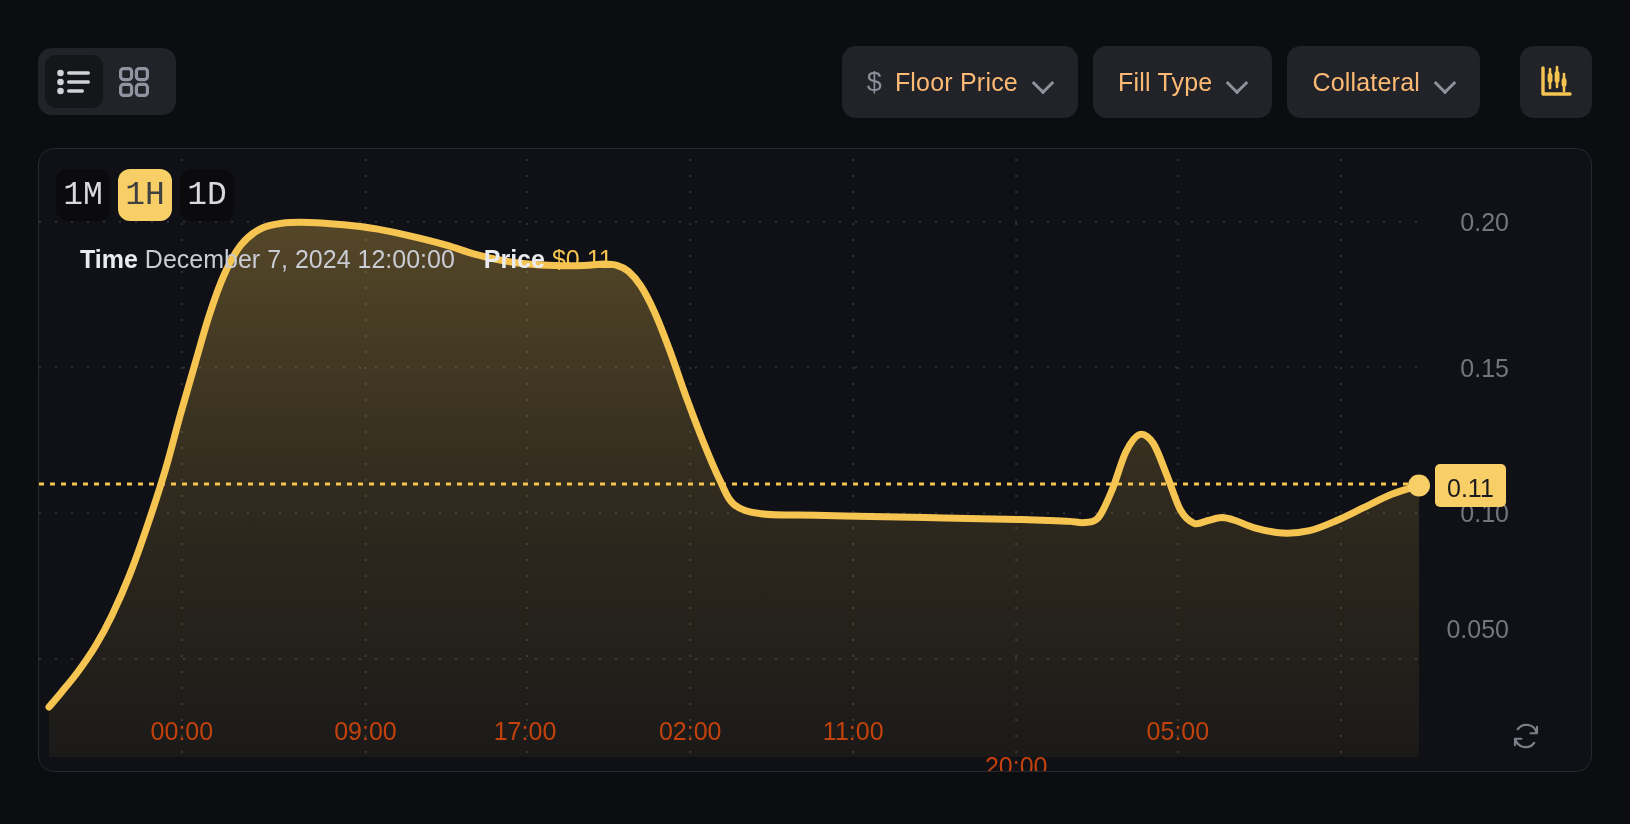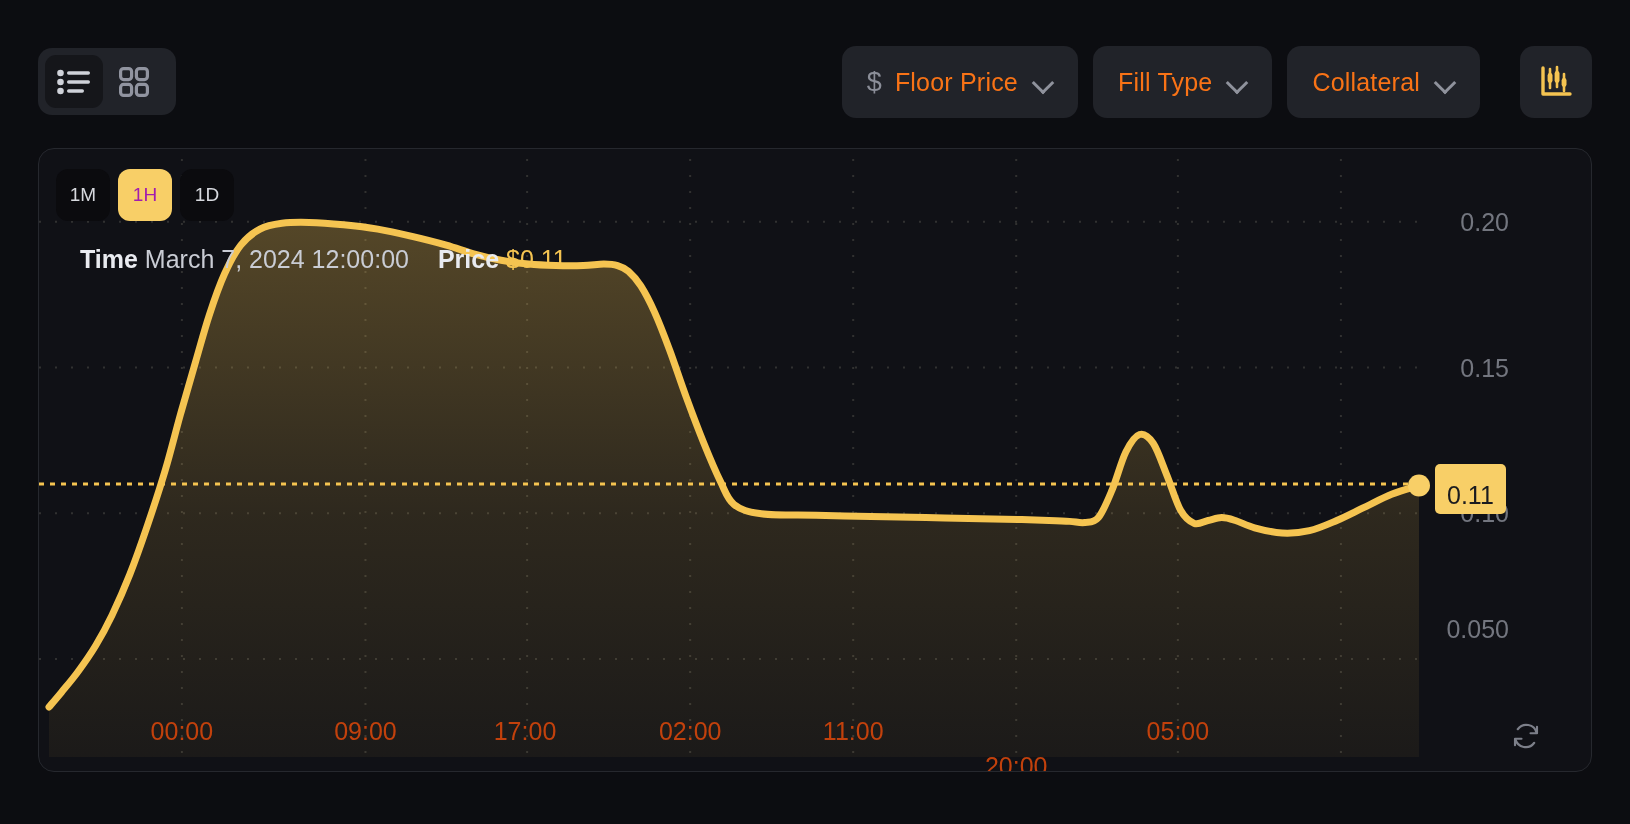--- a/index.html
+++ b/index.html
@@ -32,21 +32,21 @@
     position: absolute; right: 150px; top: 46px;
     display: flex; gap: 15px; align-items: center;
   }
   .chip {
     height: 72px; border-radius: 14px; background: #212329;
     display: flex; align-items: center; gap: 13px;
     padding: 0 25px; cursor: pointer; color: #9b9ea8;
     font-size: 25px; letter-spacing: .2px;
   }
   .chip .dollar { font-size: 27px; color: #8b8e98; font-weight: 400; }
-  .chip-label { color: #f97316; text-align: center; }
+  .chip-label { color: #fdba74; text-align: center; }
   .chev {
     width: 20px; height: 20px; position: relative; margin-left: 2px;
     display: inline-block;
   }
   .chev::before {
     content: ""; position: absolute; left: 2px; top: 3px;
     width: 13px; height: 13px;
     border-right: 3px solid #8f929c; border-bottom: 3px solid #8f929c;
     transform: rotate(45deg);
   }
@@ -66,24 +66,24 @@
     overflow: hidden;
   }
 
   .range-group {
     position: absolute; left: 17px; top: 20px;
     display: flex; gap: 8px; z-index: 8;
   }
   .range-btn {
     width: 54px; height: 52px; border-radius: 12px;
     background: #0b0b0e; color: #d7d9de;
-    font-size: 19px; display: flex; align-items: center;
-    justify-content: center; cursor: pointer;
-  }
-  .range-btn.active { background: #F8CF67; color: #a21caf; }
+    font-size: 33px; display: flex; align-items: center;
+    justify-content: center; cursor: pointer; font-family: Liberation Mono, monospace;
+  }
+  .range-btn.active { background: #F8CF67; color: #404040; }
 
   .readout {
     position: absolute; left: 31px; top: 96px; z-index: 8;
     font-size: 25px; white-space: nowrap;
   }
   .readout .k { color: #e9ebf0; font-weight: bold; margin-left: 10px; }
   .readout .v { color: #c9ccd4; }
   .readout .pk { color: #e9ebf0; font-weight: bold; margin-left: 22px; }
   .readout .pv { color: #F5C451; font-weight: normal; }
 
@@ -99,21 +99,21 @@
   .xlabels { position: absolute; left: 0; bottom: 18px; width: 1554px; height: 36px; z-index: 6; }
   .xlab {
     position: absolute; color: #c2410c; font-size: 25px;
     transform: translateX(-50%); white-space: nowrap;
   }
 
   .price-badge {
     position: absolute; z-index: 9;
     background: #F8CF67; color: #1a1b1f;
     font-size: 25px; border-radius: 5px;
-    padding: 19px 12px 6px; line-height: 1;
+    padding: 12px 12px 6px; line-height: 1;
   }
 
   .refresh-btn {
     position: absolute; right: 48px; bottom: 18px;
     width: 34px; height: 34px; cursor: pointer; z-index: 8;
     display: flex; align-items: center; justify-content: center;
   }
 </style>
 </head>
 <body>
@@ -179,21 +179,21 @@
   <div class="panel">
 
     <div class="range-group">
       <div class="range-btn">1M</div>
       <div class="range-btn active">1H</div>
       <div class="range-btn">1D</div>
     </div>
 
     <div class="readout">
       <span class="k">Time</span>
-      <span class="v">March 7, 2024 12:00:00</span>
+      <span class="v">December 7, 2024 12:00:00</span>
       <span class="pk">Price</span>
       <span class="pv">$0.11</span>
     </div>
 
     <div class="plot">
       <svg id="chart-svg" width="1554" height="624" viewBox="0 0 1554 624">
         <defs>
           <linearGradient id="areaGrad" x1="0" y1="0" x2="0" y2="1">
             <stop offset="0%" stop-color="#F5C451" stop-opacity="0.30"></stop>
             <stop offset="55%" stop-color="#F5C451" stop-opacity="0.13"></stop>

